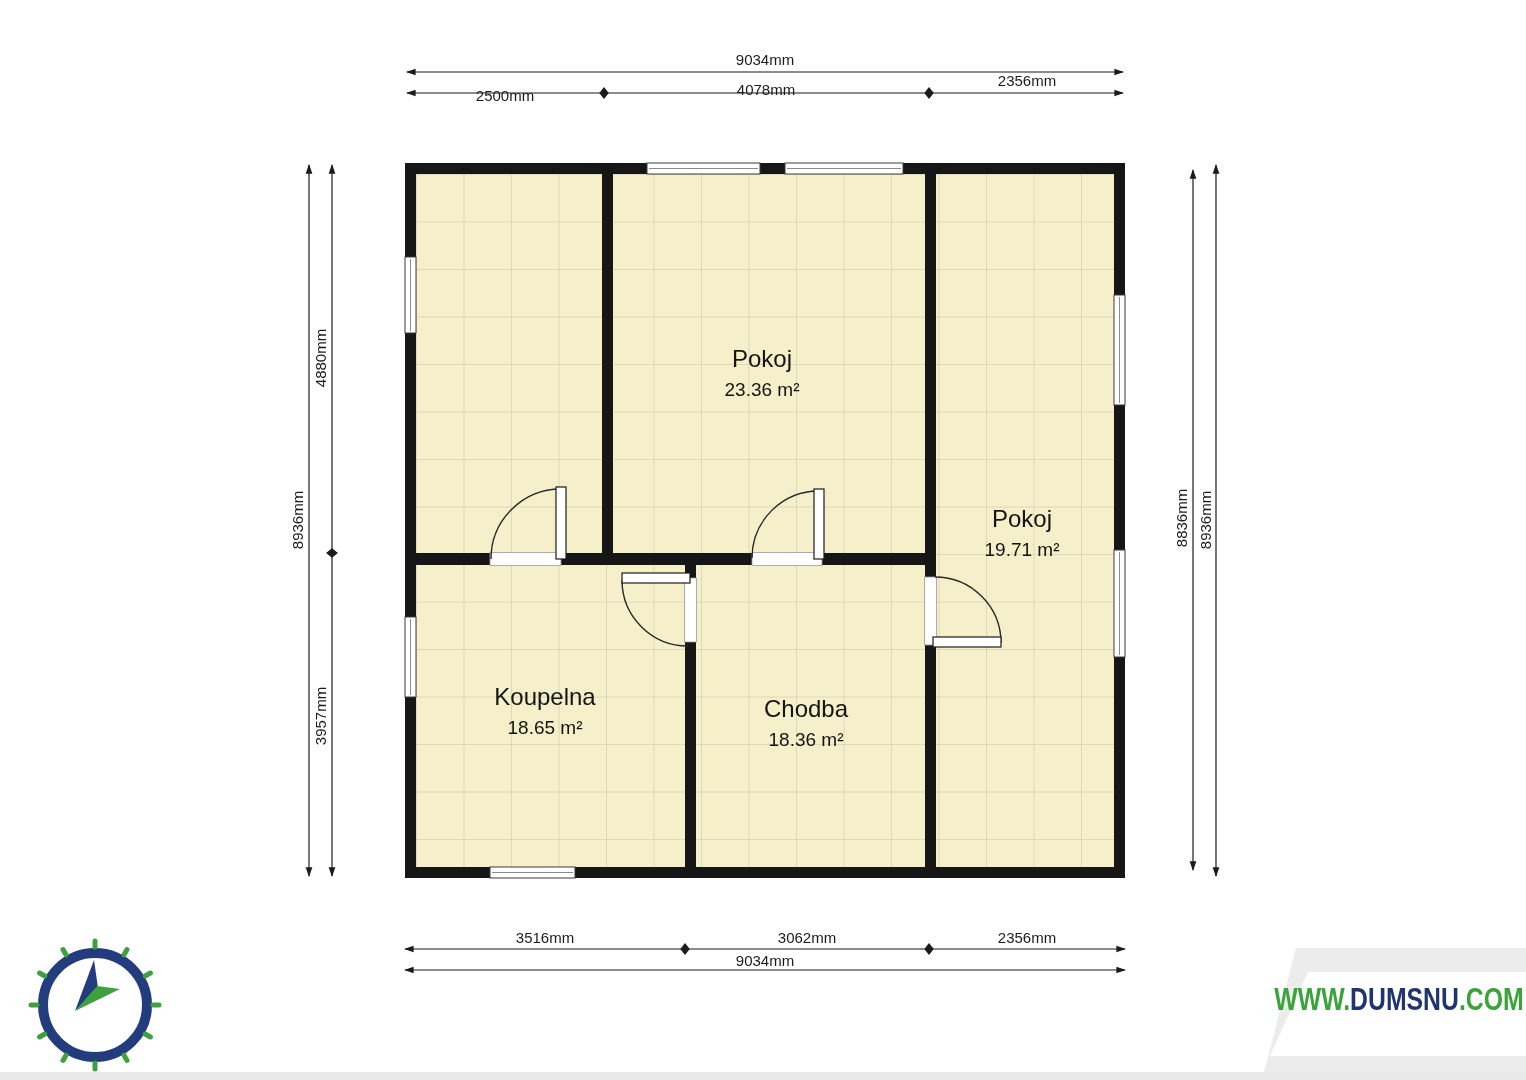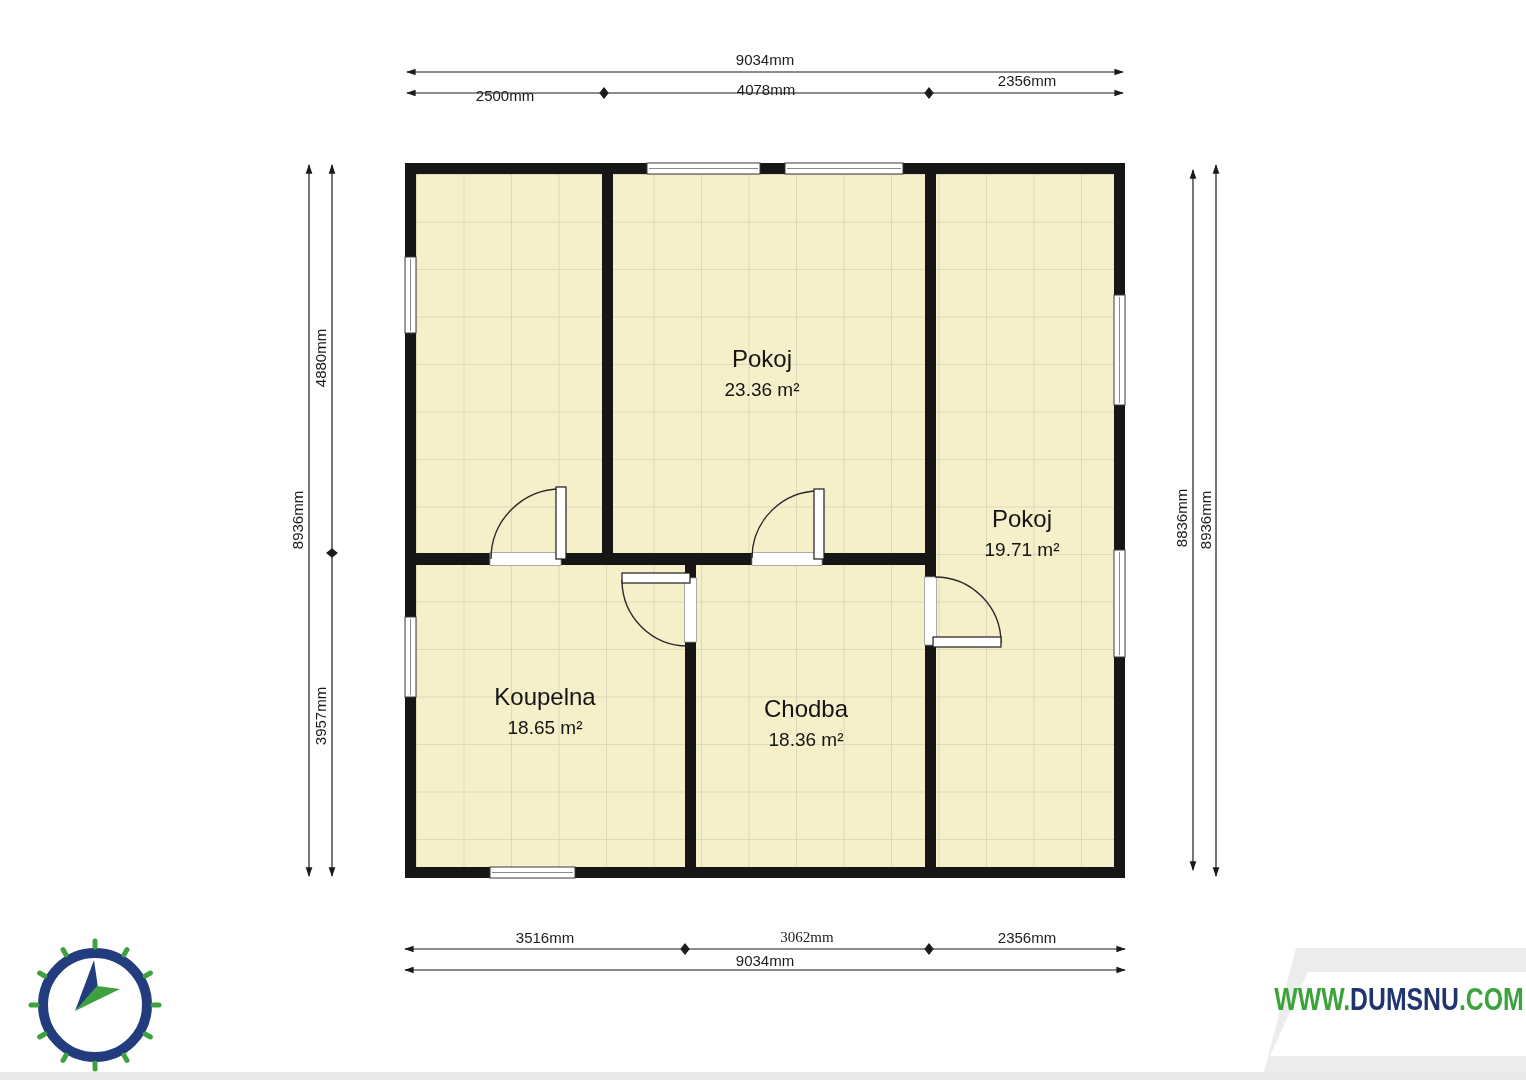--- a/index.html
+++ b/index.html
@@ -168,21 +168,21 @@
     <div class="room-name">Chodba</div>
     <div class="room-area">18.36 m²</div>
   </div>
 
   <div class="dim" style="left:765px; top:59px;">9034mm</div>
   <div class="dim" style="left:505px; top:80px;margin-top:15px;">2500mm</div>
   <div class="dim" style="left:766px; top:89px;">4078mm</div>
   <div class="dim" style="left:1027px; top:80px;">2356mm</div>
 
   <div class="dim" style="left:545px; top:937px;">3516mm</div>
-  <div class="dim" style="left:807px; top:937px;font-family:Liberation Serif, serif;">3062mm</div>
+  <div class="dim" style="left:807px; top:937px;">3062mm</div>
   <div class="dim" style="left:1027px; top:937px;">2356mm</div>
   <div class="dim" style="left:765px; top:960px;">9034mm</div>
 
   <div class="dim vert" style="left:297px; top:520px;">8936mm</div>
   <div class="dim vert" style="left:320px; top:358px;">4880mm</div>
   <div class="dim vert" style="left:320px; top:716px;">3957mm</div>
 
   <div class="dim vert" style="left:1181px; top:518px;">8836mm</div>
   <div class="dim vert" style="left:1205px; top:520px;">8936mm</div>
 

